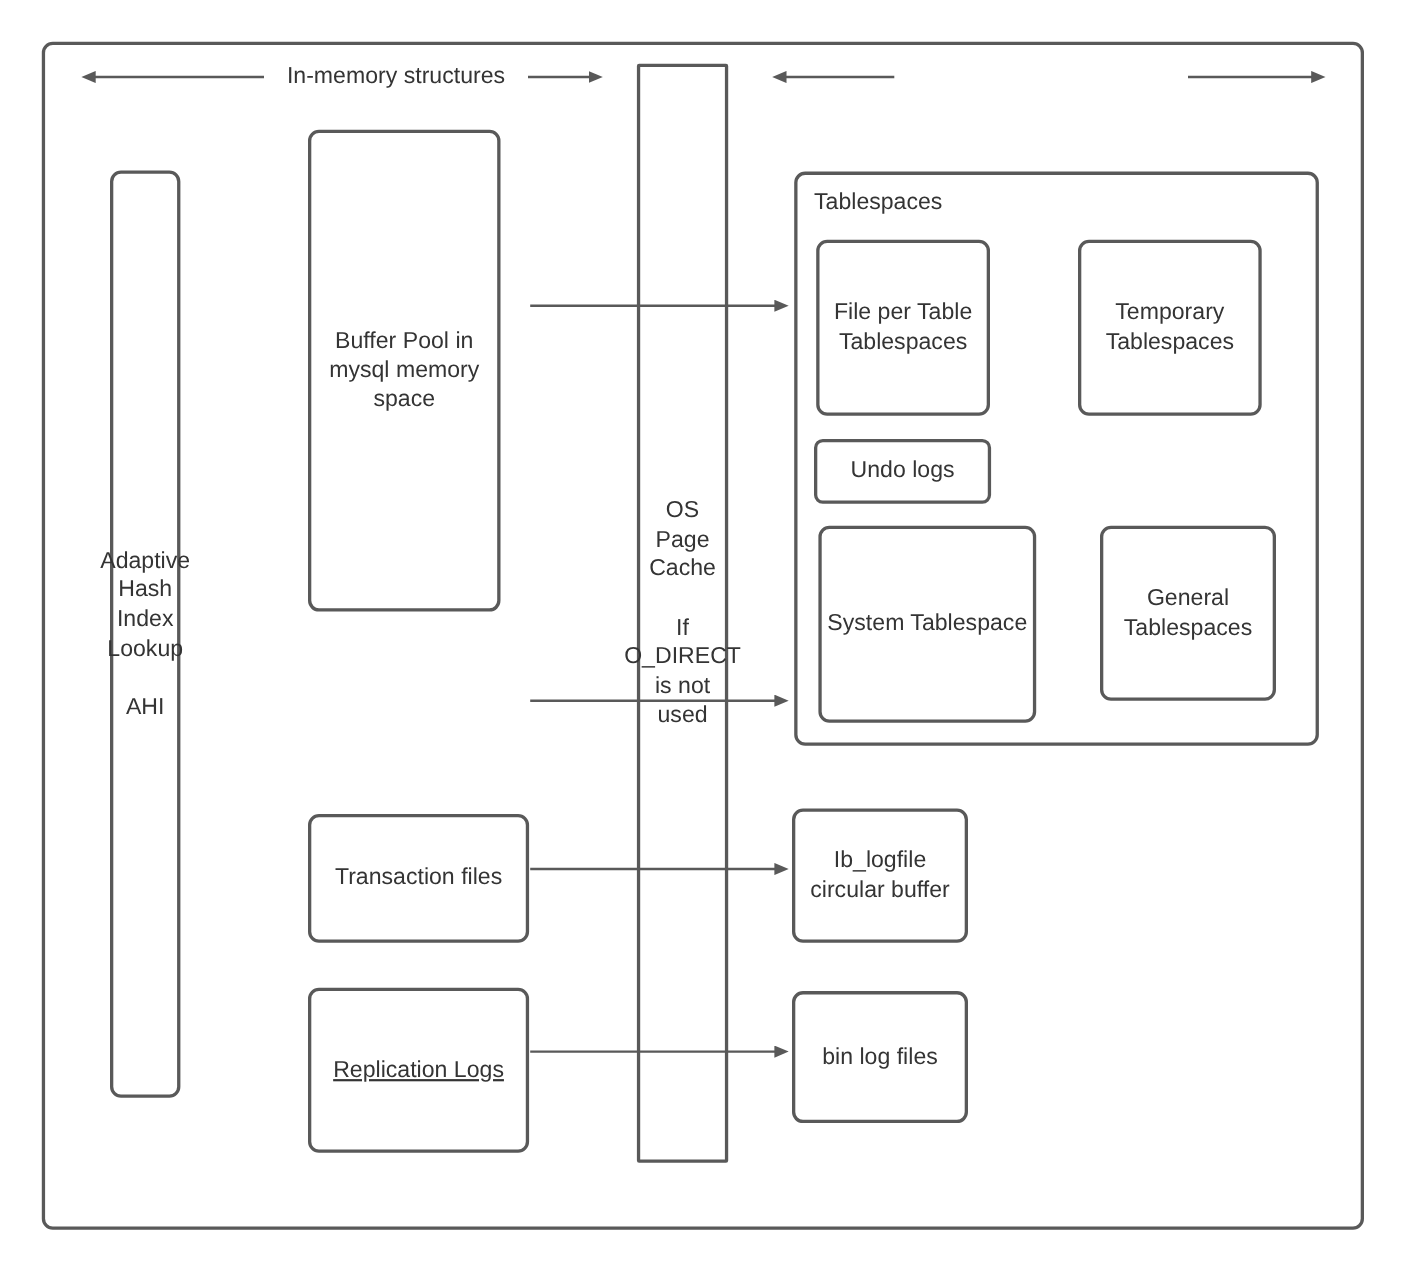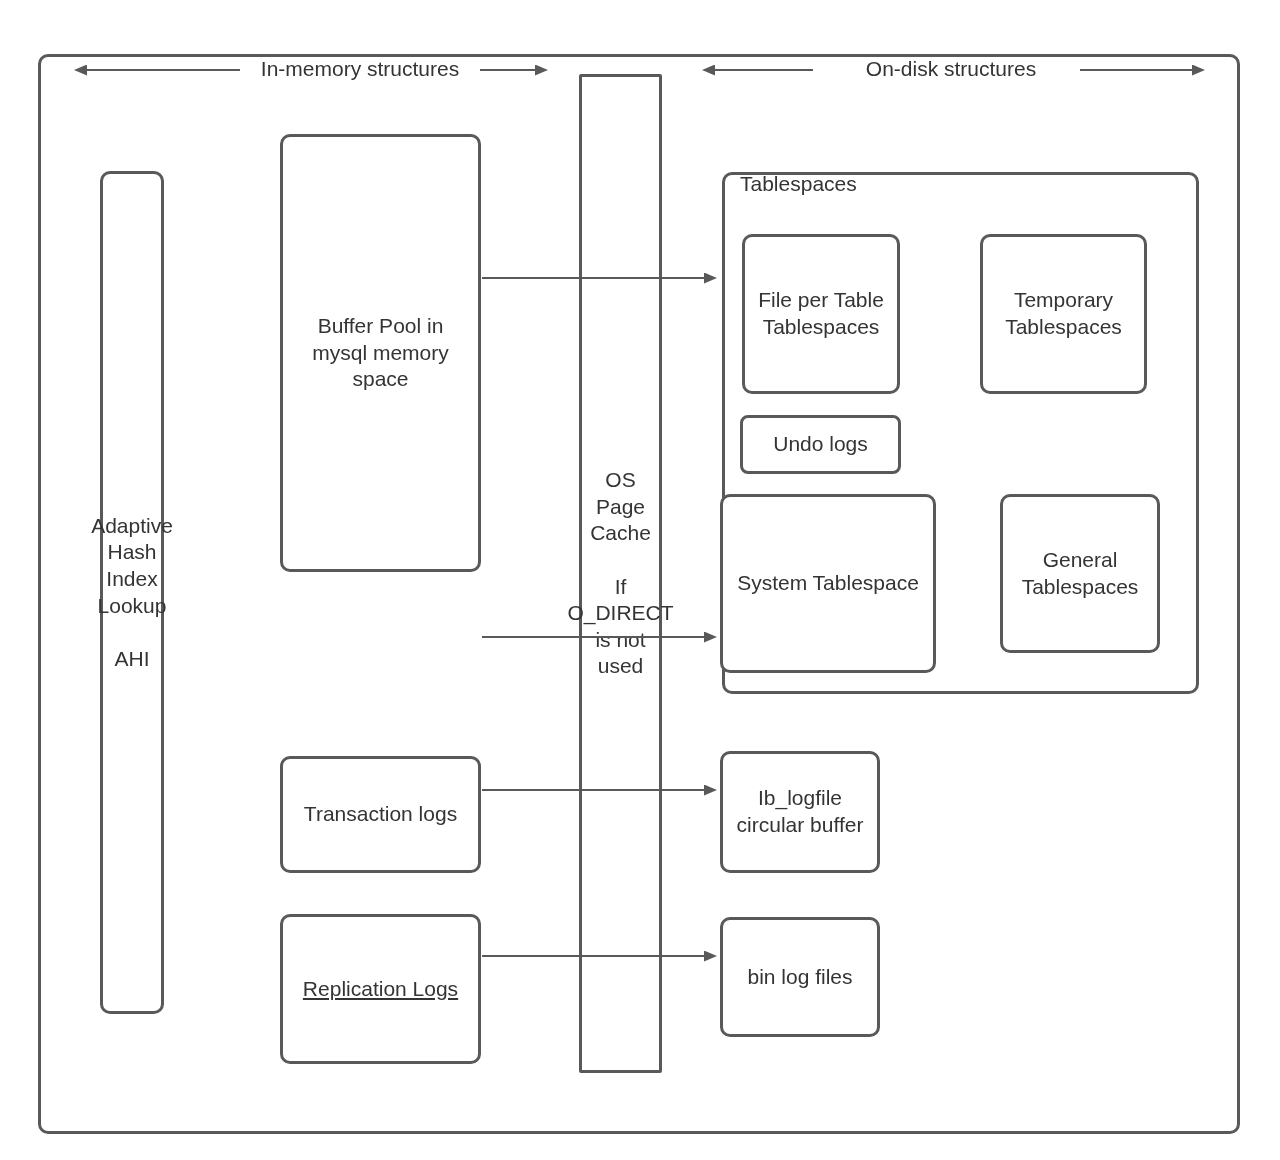--- a/index.html
+++ b/index.html
@@ -13,21 +13,20 @@
     position:absolute;
     box-sizing:border-box;
     border:3px solid #595959;
     border-radius:10px;
     background:#fff;
     display:flex;align-items:center;justify-content:center;
     text-align:center;
     font-size:21px;line-height:1.27;
     white-space:pre-line;
     z-index:1;
-    margin-top:16px;
   }
   .frame{border-radius:10px;}
   .label{
     position:absolute;
     font-size:21px;line-height:1.27;
     text-align:center;
     z-index:2;
     white-space:nowrap;
   }
   .container-label{
@@ -38,57 +37,56 @@
     white-space:nowrap;
   }
   svg.overlay{
     position:absolute;left:0;top:0;
     z-index:5;
     pointer-events:none;
   }
   
   #outer-frame{left:38px;top:38px;width:1202px;height:1080px;}
   #ahi-box{left:100px;top:155px;width:64px;height:843px;}
-  #buffer-pool-box{left:280px;top:118px;width:201px;height:438px;}
+  #buffer-pool-box{left:280px;top:118px;width:175px;height:438px;}
   #change-buffer-box{left:280px;top:578px;width:201px;height:117px;}
   #transaction-logs-box{left:280px;top:740px;width:201px;height:117px;}
   #replication-logs-box{left:280px;top:898px;width:201px;height:150px;text-decoration:underline;}
   #os-page-cache-box{left:579px;top:58px;width:83px;height:999px;border-radius:2px;}
   #tablespaces-container{left:722px;top:156px;width:477px;height:522px;}
   #tablespaces-label{left:740px;top:172px;}
   #file-per-table-box{left:742px;top:218px;width:158px;height:160px;}
   #temporary-box{left:980px;top:218px;width:167px;height:160px;}
   #undo-logs-box{left:740px;top:399px;width:161px;height:59px;border-radius:8px;}
-  #system-tablespace-box{left:720px;top:478px;width:216px;height:179px;}
+  #system-tablespace-box{left:744px;top:478px;width:198px;height:179px;}
   #general-tablespaces-box{left:1000px;top:478px;width:160px;height:159px;}
   #ib-logfile-box{left:720px;top:735px;width:160px;height:122px;}
   #bin-log-box{left:720px;top:901px;width:160px;height:120px;}
   #in-memory-label{left:248px;top:56px;width:224px;}
   #on-disk-label{left:838px;top:56px;width:226px;}
 </style>
 </head>
 <body>
 
 <div class="canvas">
 
   <div class="box frame" id="outer-frame"></div>
 
   <div class="label" id="in-memory-label">In-memory structures</div>
-  <div class="label" id="on-disk-label">On-disk structures</div>
 
   <div class="box" id="ahi-box">Adaptive
 Hash
 Index
 Lookup
 
 AHI</div>
   <div class="box" id="buffer-pool-box">Buffer Pool in
 mysql memory
 space</div>
-  <div class="box" id="transaction-logs-box">Transaction logs</div>
+  <div class="box" id="transaction-logs-box">Transaction files</div>
   <div class="box" id="replication-logs-box">Replication Logs</div>
 
   <div class="box" id="os-page-cache-box">OS
 Page
 Cache
 
 If
 O_DIRECT
 is not
 used</div>

